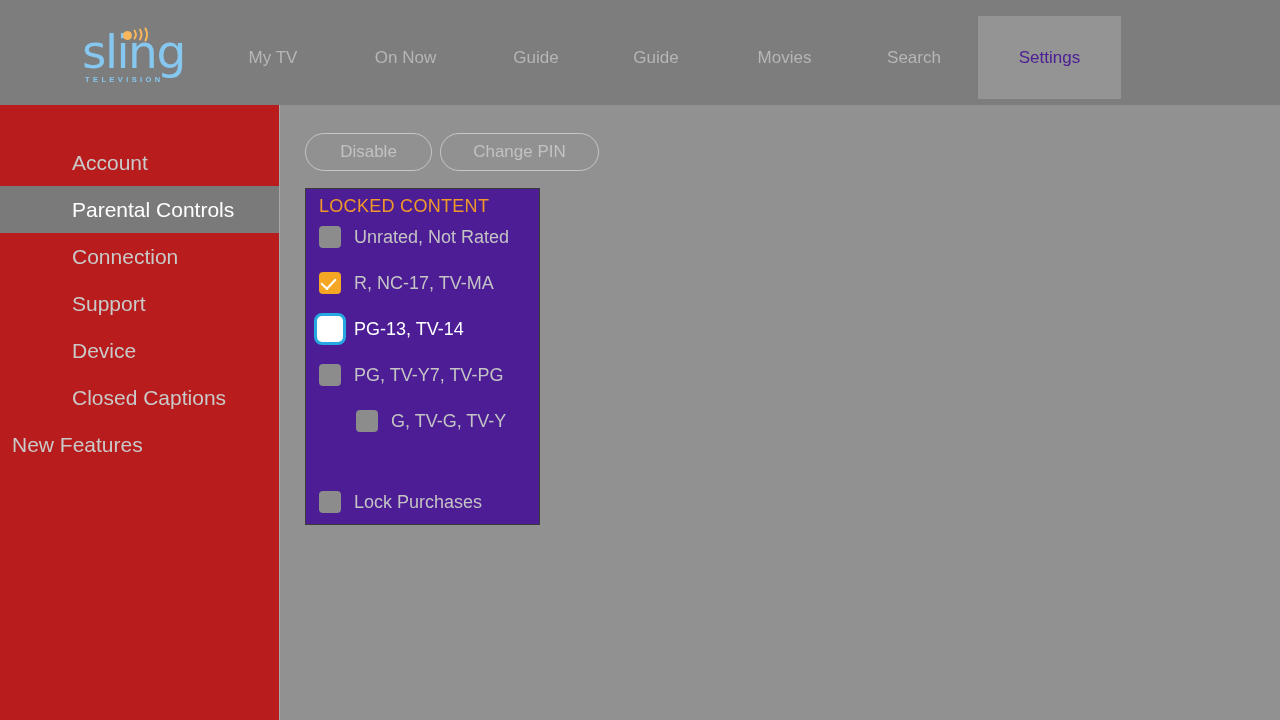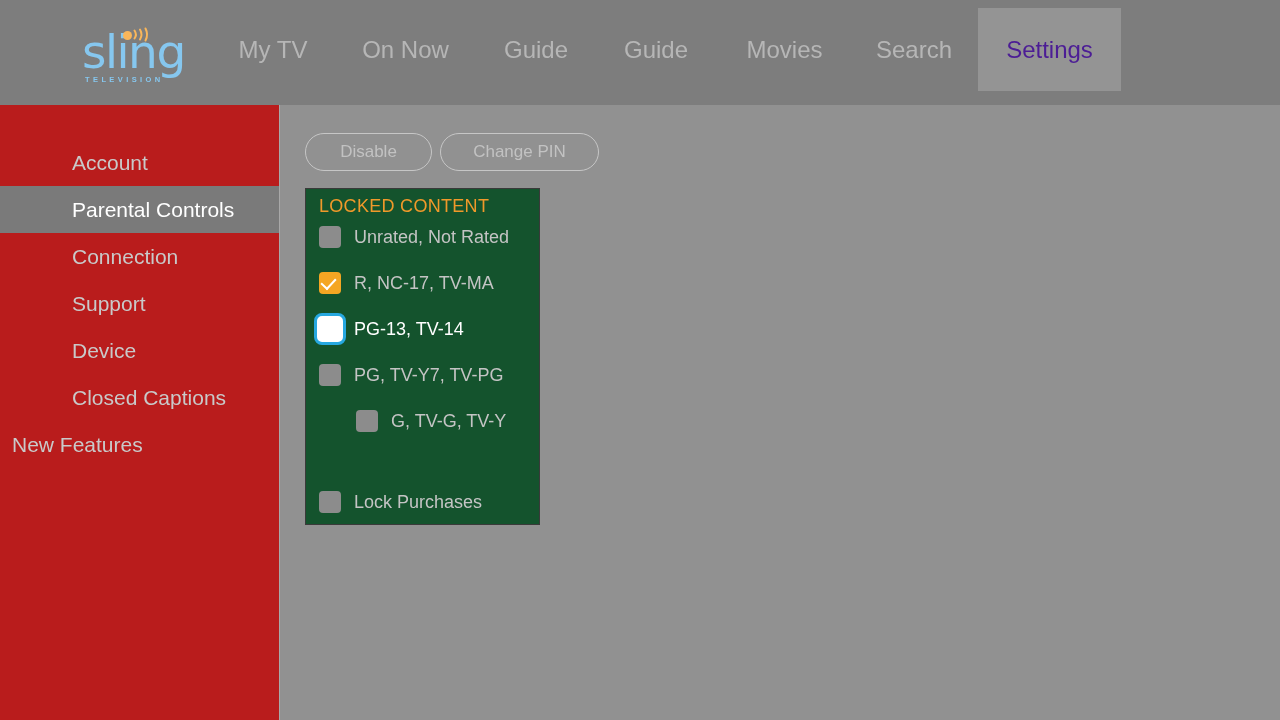--- a/index.html
+++ b/index.html
@@ -89,26 +89,26 @@
 
   
   .nav {
     position: absolute;
     left: 0;
     top: 0;
     height: 105px;
   }
   .nav-item {
     position: absolute;
-    top: 8px;
+    top: 16px;
     height: 83px;
     display: flex;
     align-items: center;
     justify-content: center;
-    font-size: 24px;
+    font-size: 17px;
     color: #b6b6b6;
     white-space: nowrap;
     box-sizing: border-box;
   }
   .nav-item.selected {
     background: #949494;
     color: #4c1d95;
   }
 
   
@@ -165,21 +165,21 @@
     white-space: nowrap;
   }
 
   
   .panel {
     position: absolute;
     left: 305px;
     top: 188px;
     width: 235px;
     height: 337px;
-    background: #14532d;
+    background: #4c1d95;
     border: 1px solid #3a3a3a;
     box-sizing: border-box;
     text-decoration: underline;
   }
   .panel-title {
     position: absolute;
     left: 13px;
     top: 7px;
     font-size: 18px;
     letter-spacing: 0.3px;

